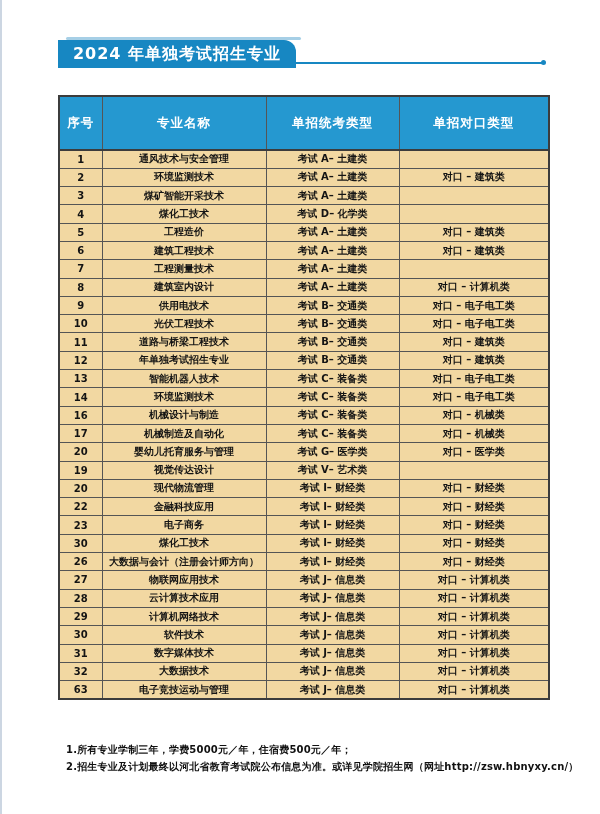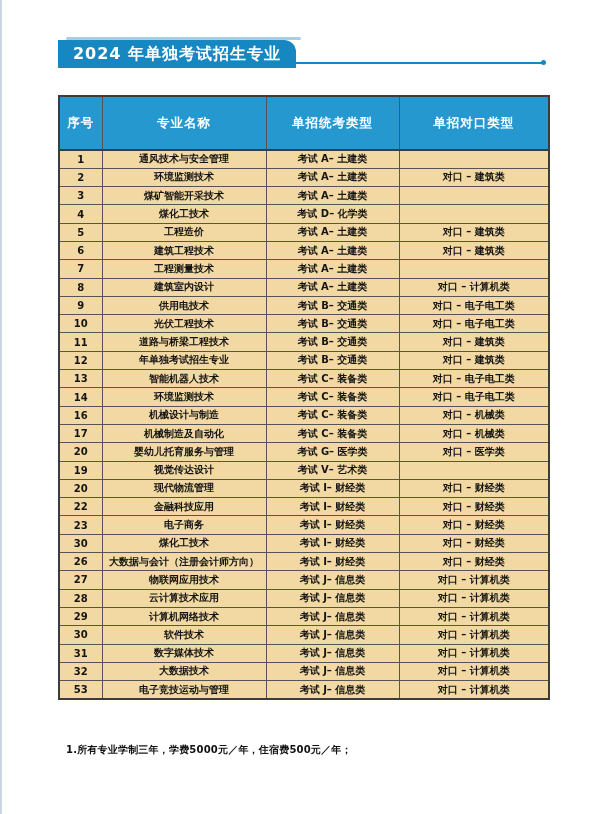--- a/index.html
+++ b/index.html
@@ -274,25 +274,26 @@
           <td>考试 J– 信息类</td>
           <td>对口 – 计算机类</td>
         </tr>
         <tr>
           <td>32</td>
           <td>大数据技术</td>
           <td>考试 J– 信息类</td>
           <td>对口 – 计算机类</td>
         </tr>
         <tr>
-          <td>53</td>
+          <td>63</td>
           <td>电子竞技运动与管理</td>
           <td>考试 J– 信息类</td>
           <td>对口 – 计算机类</td>
         </tr>
       </tbody>
   </table>
 
   <div class="notes">
     <div class="note-line">1.所有专业学制三年，学费5000元／年，住宿费500元／年；</div>
+    <div class="note-line">2.招生专业及计划最终以河北省教育考试院公布信息为准。或详见学院招生网（网址http://zsw.hbnyxy.cn/）</div>
   </div>
 
 </div>
 
 </body></html>

